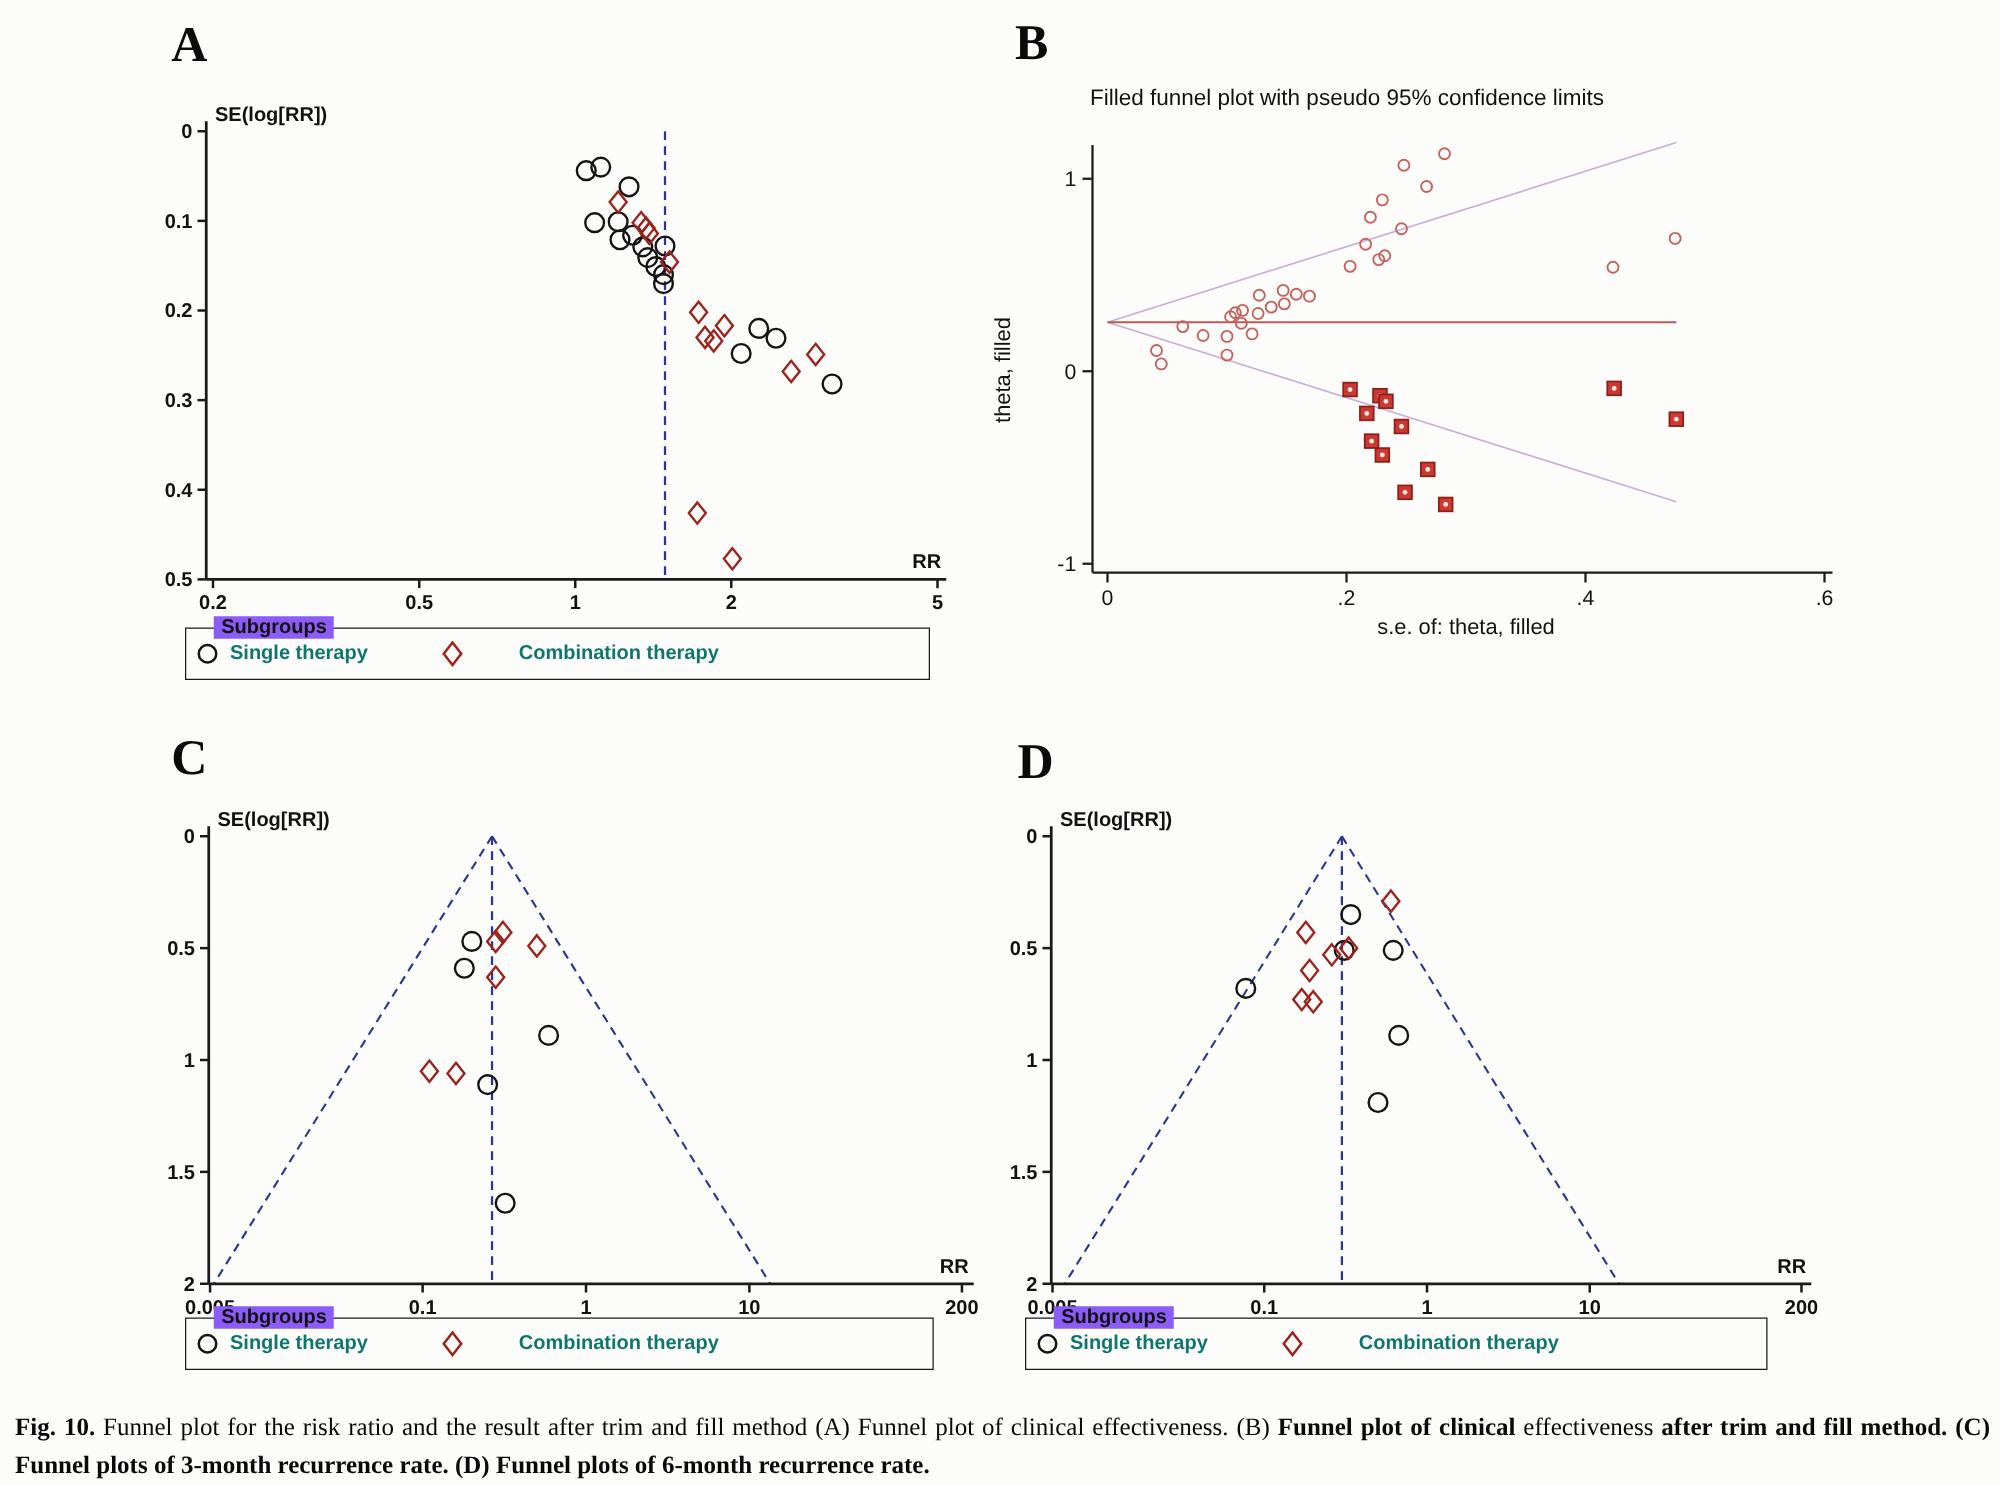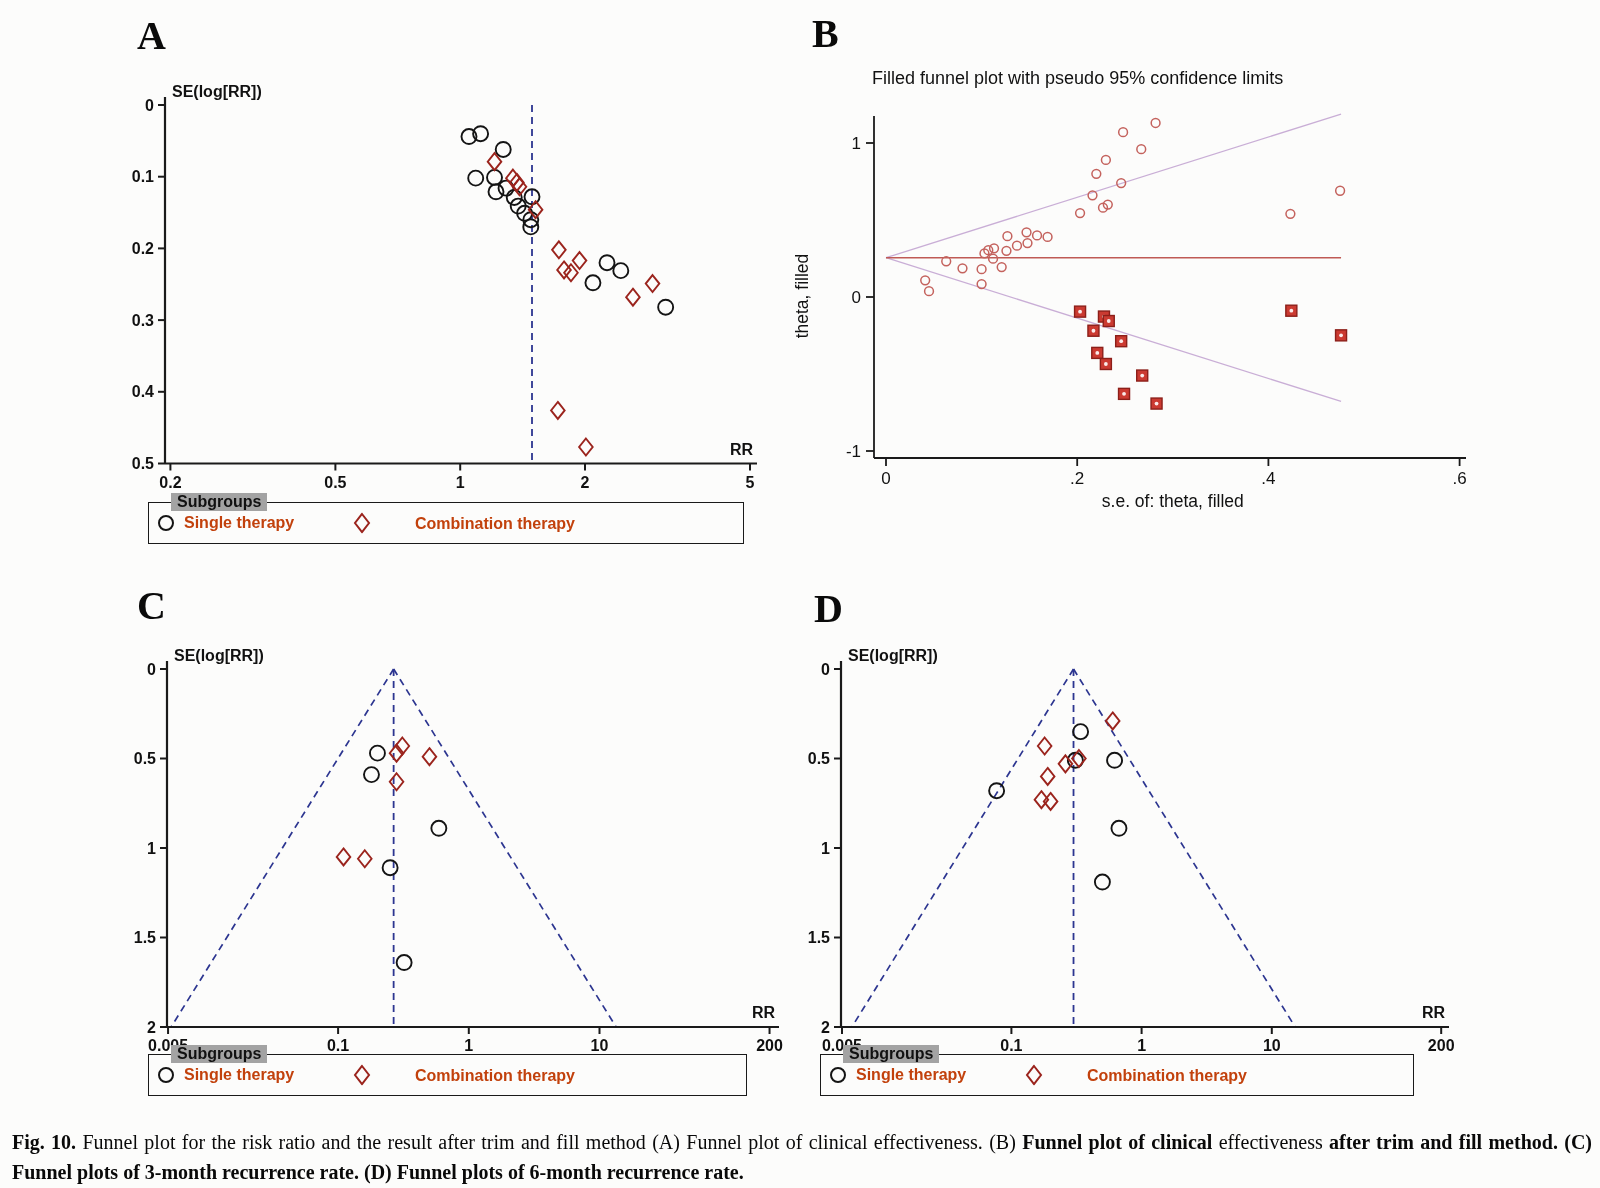--- a/index.html
+++ b/index.html
@@ -9,24 +9,24 @@
   .panel-letter{position:absolute;font-family:"Liberation Serif", serif;font-weight:bold;
                 font-size:40px;color:#0a0a0a;line-height:1;}
   #letter-a{left:137px;top:16px;}
   #letter-b{left:812px;top:14px;}
   #letter-c{left:137px;top:586px;}
   #letter-d{left:814px;top:589px;}
   .legend{position:absolute;border:1.6px solid #1a1a1a;background:transparent;}
   #legend-a{left:148px;top:502px;width:594px;height:40px;}
   #legend-c{left:148px;top:1054px;width:597px;height:40px;}
   #legend-d{left:820px;top:1054px;width:592px;height:40px;}
-  .legend-title{position:absolute;top:-10px;left:22px;background:#a3a3a3;padding:0 6px;
+  .legend-title{position:absolute;top:-10px;left:22px;background:#8b5cf6;padding:0 6px;
                 font-size:16px;font-weight:700;color:#111;}
   .legend-item{position:absolute;top:50%;transform:translateY(-50%);display:flex;
-               align-items:center;gap:9px;font-size:16px;font-weight:700;color:#c2410c;white-space:nowrap;text-align:right;}
+               align-items:center;gap:9px;font-size:16px;font-weight:700;color:#0f766e;white-space:nowrap;text-align:right;}
   .legend-item.first{left:8px;}
   .legend-item.second{left:204px;gap:44px;}
   .legend-item svg{display:block;}
   #figure-caption{position:absolute;left:12px;top:1106px;width:1580px;
                   font-family:"Liberation Serif", serif;font-size:20px;line-height:30px;
                   color:#090909;text-align:justify;margin-top:21px;}
   #figure-caption .b{font-weight:bold;}
 </style>
 </head>
 <body>

